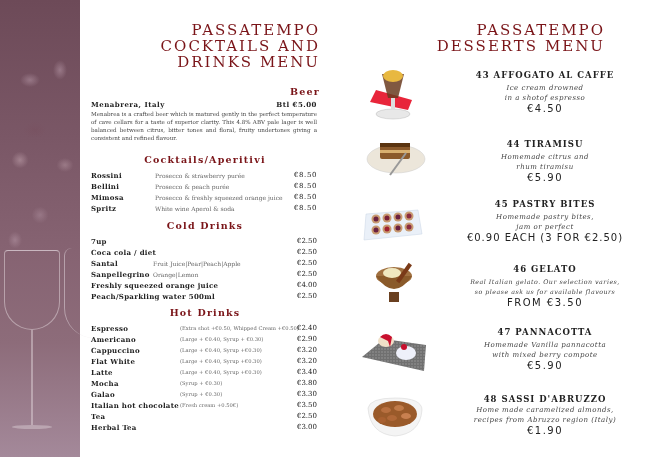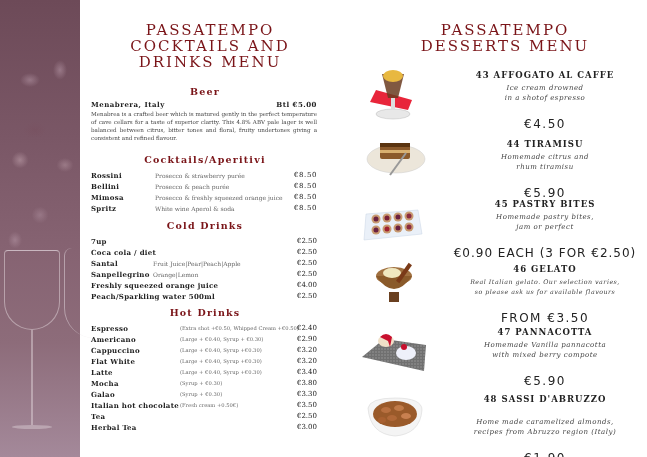--- a/index.html
+++ b/index.html
@@ -25,21 +25,21 @@
     border-radius: 4px 4px 28px 28px;
   }
   .photo-strip .stem { position: absolute; left: 31px; top: 330px; width: 2px; height: 95px; background: rgba(230,220,225,0.45); }
   .photo-strip .base { position: absolute; left: 12px; top: 425px; width: 40px; height: 4px; border-radius: 50%; background: rgba(230,220,225,0.4); }
   .photo-strip .glass2 {
     position: absolute; left: 64px; top: 248px; width: 30px; height: 90px;
     border-left: 1px solid rgba(230,220,225,0.5); border-radius: 8px 0 0 30px;
   }
 
   .title {
-    position: absolute; text-align: center; color: #7a1418;
+    position: absolute; text-align: right; color: #7a1418;
     font-family: "DejaVu Serif", serif; font-weight: normal;
     letter-spacing: 2px; line-height: 16px; font-size: 15px;
   }
   .title.left { left: 100px; width: 220px; top: 22px; }
   .title.right { left: 405px; width: 200px; top: 22px; }
 
   .sec-title {
     position: absolute; left: 90px; width: 230px; text-align: center;
     color: #7a1418; font-size: 9.5px; letter-spacing: 1.2px; font-weight: bold;
   }
@@ -54,41 +54,41 @@
   .beer-price { position: absolute; left: 270px; width: 47px; text-align: right; top: 100px; font-size: 7px; font-weight: bold; letter-spacing: 0.5px; }
   .beer-desc {
     position: absolute; left: 91px; top: 110px; width: 226px;
     font-size: 5.6px; line-height: 8px; color: #444; text-align: justify;
   }
 
   
   .dessert { position: absolute; left: 450px; width: 190px; text-align: center; }
   .dessert .dname { font-size: 8.5px; letter-spacing: 1px; font-weight: bold; color: #222; line-height: 12px; }
   .dessert .ddesc { font-size: 7px; font-style: italic; color: #444; letter-spacing: 0.5px; line-height: 10px; margin-top: 2px; }
-  .dessert .dprice { font-family: "DejaVu Sans", sans-serif; font-size: 12px; letter-spacing: 1.5px; color: #222; margin-top: 14px; }
+  .dessert .dprice { font-family: "DejaVu Sans", sans-serif; font-size: 10px; letter-spacing: 1.5px; color: #222; margin-top: 0; }
 
   .dish { position: absolute; }
 </style>
 </head>
 <body>
 
 <div class="photo-strip">
   <div class="glass"></div>
   <div class="stem"></div>
   <div class="base"></div>
   <div class="glass2"></div>
 </div>
 
 <h1 class="title left">
   <div>PASSATEMPO</div>
   <div>COCKTAILS AND</div>
   <div>DRINKS MENU</div>
 </h1>
 
-<div class="sec-title" style="top:86px;">Beer</div>
+<div class="sec-title" style="top:86px;text-align:right;">Beer</div>
 <div class="beer-name">Menabrera, Italy</div>
 <div class="beer-price">Btl €5.00</div>
 <div class="beer-desc">Menabrea is a crafted beer which is matured gently in the perfect temperature of cave cellars for a taste of superior clarity. This 4.8% ABV pale lager is well balanced between citrus, bitter tones and floral, fruity undertones giving a consistent and refined flavour.</div>
 
 <div class="sec-title" style="top:154px;">Cocktails/Aperitivi</div>
 <div>
   <div class="row" style="top:170px;">
     <span class="name">Rossini</span>
     <span class="desc" style="left:64px;">Prosecco &amp; strawberry purée</span>
     <span class="price">€8.50</span>
@@ -305,18 +305,18 @@
   <div class="dname">47 PANNACOTTA</div>
   <div class="ddesc">
     <div>Homemade Vanilla pannacotta</div>
     <div>with mixed berry compote</div>
   </div>
   <div class="dprice">€5.90</div>
 </div>
 
 <div class="dessert" style="top:393px;">
   <div class="dname">48 SASSI D'ABRUZZO</div>
-  <div class="ddesc" style="margin-top:12px;">
+  <div class="ddesc" style="margin-top:0;">
     <div>Home made caramelized almonds,</div>
     <div>recipes from Abruzzo region (Italy)</div>
   </div>
   <div class="dprice">€1.90</div>
 </div>
 
 </body></html>

